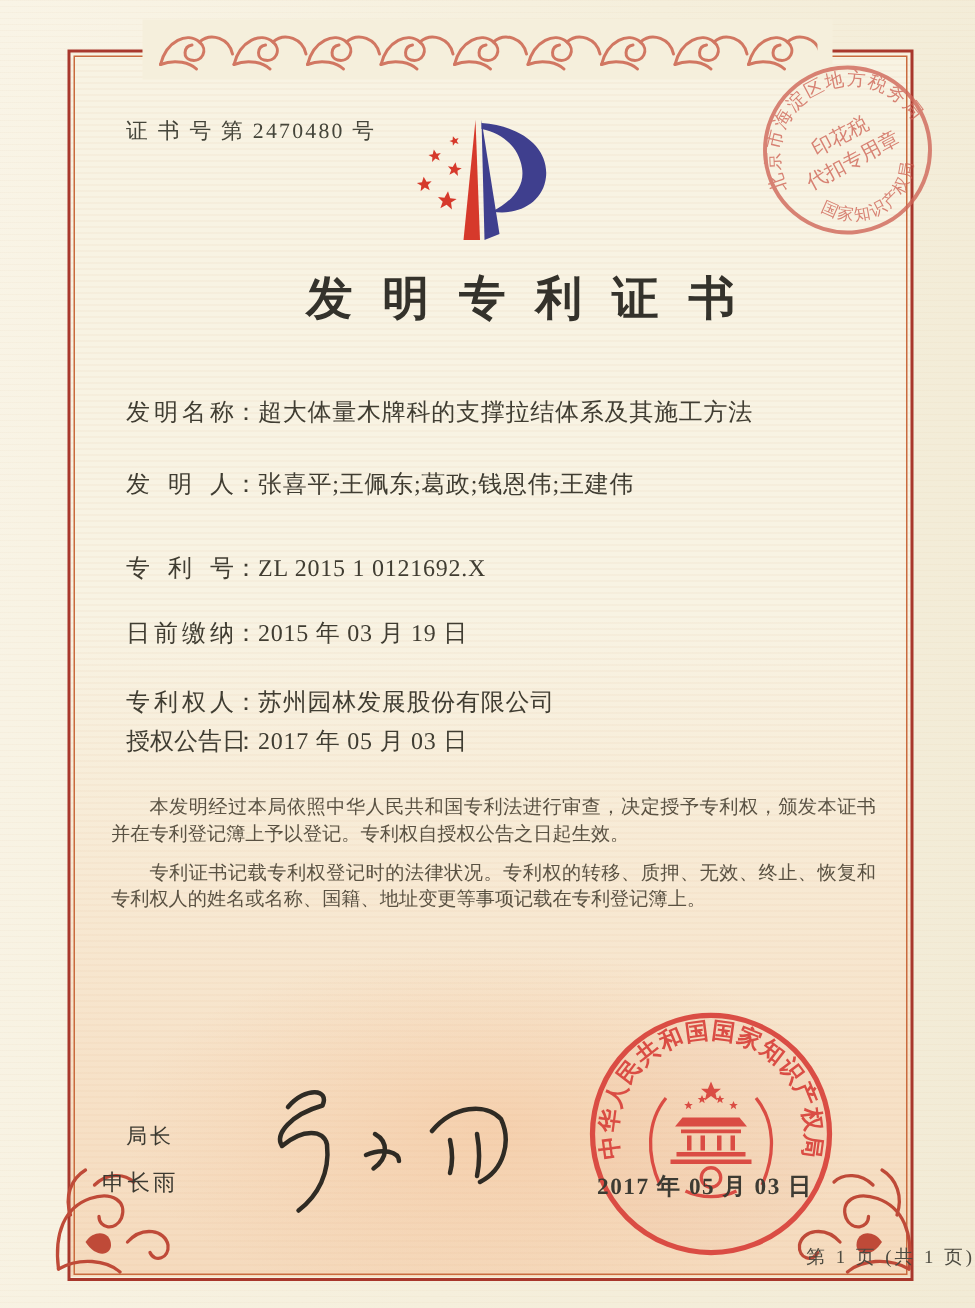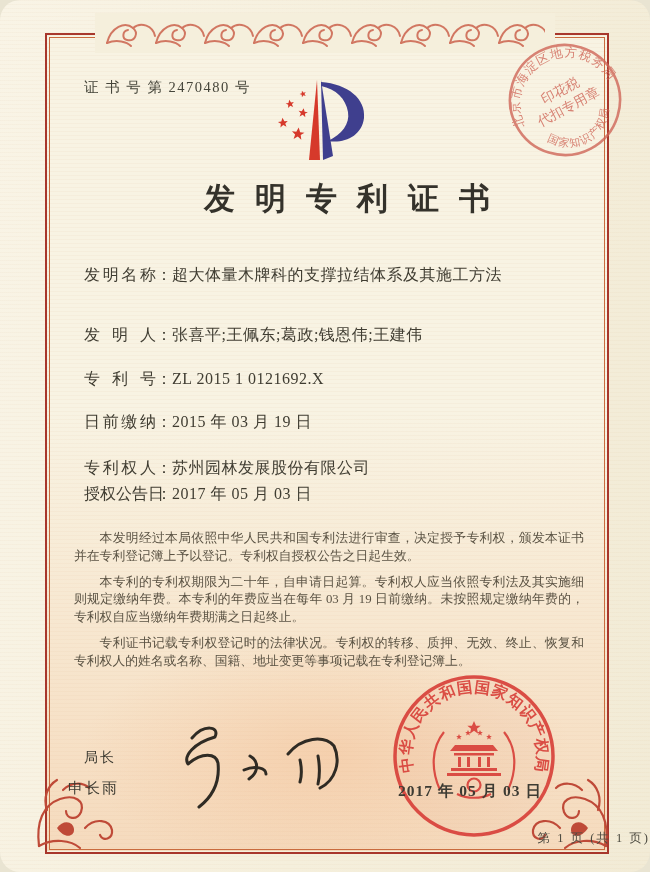--- a/index.html
+++ b/index.html
@@ -2,21 +2,20 @@
 <html><head>
 <meta charset="utf-8">
 <style>
   html,body{margin:0;padding:0;background:#e9e4d2;}
   .page{
     position:relative;width:650px;height:872px;overflow:hidden;
     font-family:"Liberation Serif","DejaVu Serif",serif;
     background:
       repeating-linear-gradient(180deg, rgba(205,160,110,0.05) 0 1px, rgba(255,255,255,0) 1px 4px),
       linear-gradient(100deg,#f9f4e6 0%,#f5efdc 55%,#f2ebd6 100%);
-    border-radius: 20px;
   }
   
   .inner-bg{
     position:absolute;left:47px;top:35px;width:560px;height:816px;z-index:0;
     background:
       radial-gradient(ellipse 340px 170px at 50% 88%, rgba(242,172,120,0.30), rgba(242,172,120,0) 72%),
       linear-gradient(180deg, rgba(244,196,150,0) 0%, rgba(244,196,150,0) 46%, rgba(244,196,150,0.15) 62%, rgba(243,186,138,0.32) 86%, rgba(240,178,128,0.38) 100%),
       repeating-linear-gradient(180deg, rgba(205,150,105,0.06) 0 1px, rgba(255,255,255,0) 1px 4px),
       #f8f3e3;
   }
@@ -35,21 +34,21 @@
   .abs{position:absolute;z-index:3;}
   .cert-no{left:84px;top:78px;font-size:14.5px;letter-spacing:1.5px;color:#45453a;}
   .logo-box{left:250px;top:72px;width:146px;height:100px;}
   .tax-stamp-box{left:490px;top:34px;width:150px;height:136px;opacity:.9;}
   .title{left:0;right:0;top:178px;text-align:center;font-size:31px;font-weight:bold;
          letter-spacing:20px;text-indent:20px;color:#34322b;margin-left:44px;}
   .field-row{left:84px;font-size:16px;color:#403d32;white-space:nowrap;margin-top:12px;}
   .field-label{display:inline-block;width:72px;text-align:justify;text-align-last:justify;}
   .field-colon{display:inline-block;width:16px;}
   .field-value{letter-spacing:0.5px;}
-  .row-0{top:253px}.row-1{top:313px}.row-2{top:357px}
+  .row-0{top:253px}.row-1{top:301px}.row-2{top:357px}
   .row-3{top:400px}.row-4{top:446px}.row-5{top:472px}
   .body-text{left:66px;top:522px;width:526px;color:#5a5243;font-size:12.8px;
              line-height:17.8px;text-align:justify;}
   .body-text p{margin:8px;text-indent:2em;}
   .commissioner-title{left:84px;top:749px;font-size:14px;color:#3c3a31;letter-spacing:2px;}
   .commissioner-name{left:68px;top:779px;font-size:15px;color:#3c3a31;letter-spacing:2px;font-family:Liberation Serif, serif;}
   .signature-box{left:152px;top:712px;width:215px;height:105px;z-index:4;}
   .office-seal-box{left:388px;top:670px;width:172px;height:172px;z-index:3;opacity:.92;}
   .grant-date{left:398px;top:781px;font-size:15.5px;font-weight:bold;color:#3d3b33;
               letter-spacing:1px;z-index:5;}
@@ -148,21 +147,20 @@
   </div>
   <div class="abs field-row row-4">
     <span class="field-label">专利权人</span><span class="field-colon">：</span><span class="field-value">苏州园林发展股份有限公司</span>
   </div>
   <div class="abs field-row row-5">
     <span class="field-label">授权公告日</span><span class="field-colon">：</span><span class="field-value">2017 年 05 月 03 日</span>
   </div>
 
   <div class="abs body-text">
     <p>本发明经过本局依照中华人民共和国专利法进行审查，决定授予专利权，颁发本证书并在专利登记簿上予以登记。专利权自授权公告之日起生效。</p>
-    <p>本专利的专利权期限为二十年，自申请日起算。专利权人应当依照专利法及其实施细则规定缴纳年费。本专利的年费应当在每年 03 月 19 日前缴纳。未按照规定缴纳年费的，专利权自应当缴纳年费期满之日起终止。</p>
     <p>专利证书记载专利权登记时的法律状况。专利权的转移、质押、无效、终止、恢复和专利权人的姓名或名称、国籍、地址变更等事项记载在专利登记簿上。</p>
   </div>
 
   <div class="abs commissioner-title">局长</div>
   <div class="abs commissioner-name">申长雨</div>
 
   <div class="abs signature-box">
     <svg width="215" height="105" viewBox="0 0 215 105" fill="none" stroke="#2f2b24" stroke-width="3" stroke-linecap="round" stroke-linejoin="round">
       <path d="M40,26 C52,12 68,14 63,25 C42,31 31,44 36,52 C50,40 64,41 66,51 C68,70 60,85 47,95"></path>
       <path d="M98,44 C107,49 107,60 97,67"></path>

